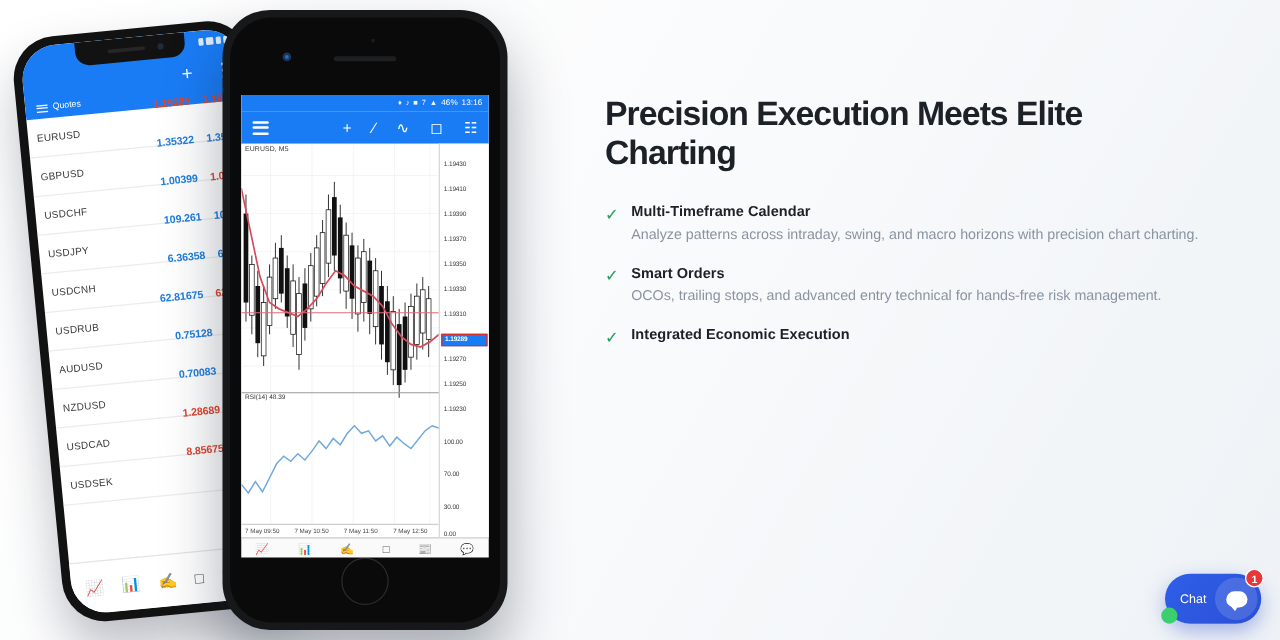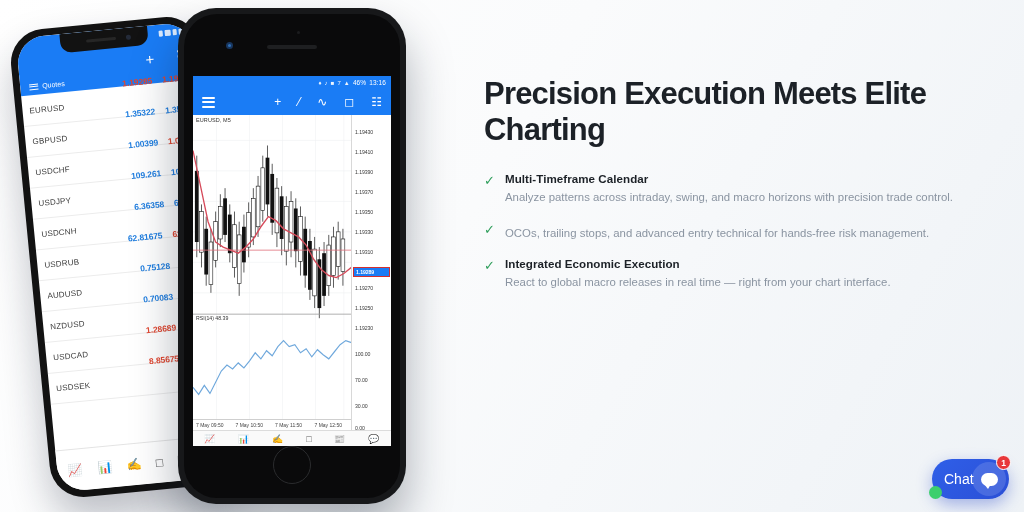--- a/index.html
+++ b/index.html
@@ -122,41 +122,41 @@
   .fr-bottombar .bi.act { color:#1a7cf5; }
 
   .home-btn {
     position:absolute; left:50%; transform:translateX(-50%); bottom:14px;
     width:38px; height:38px; border-radius:50%; border:1.5px solid #2b2c2e;
   }
 
   
   .content { position:absolute; left:484px; top:76px; width:490px; }
   .headline {
-    font-size:31px; line-height:1.16; font-weight:700; color:#1c2127;
+    font-size:27px; line-height:1.16; font-weight:700; color:#1c2127;
     letter-spacing:-.8px;
   }
   .subhead {
     margin-top:19px; font-size:13.2px; line-height:1.72; color:#7a8592;
     letter-spacing:.05px; max-width:462px;
   }
   .features { margin-top:24px; }
   .feature { display:flex; gap:9px; margin-bottom:15px; }
   .check { color:#2e9e5b; font-size:13px; line-height:1.35; flex:0 0 auto; width:12px; }
   .f-title { font-size:11.6px; font-weight:700; color:#1c2127; letter-spacing:.05px; }
   .f-desc { margin-top:3px; font-size:11.4px; line-height:1.58; color:#8a94a1; max-width:455px; }
 
   
   .chat {
     position:absolute; right:15px; bottom:13px; height:40px; width:77px;
     background:linear-gradient(135deg,#2f5fe8 0%,#2b4fd6 100%);
     border-radius:22px; display:flex; align-items:center;
     box-shadow:0 6px 16px rgba(40,70,200,.38);
   }
-  .chat-label { color:#fff; font-size:14px; margin-left:12px; }
+  .chat-label { color:#fff; font-size:10px; margin-left:12px; }
   .chat-bubble {
     position:absolute; right:3px; top:3px; width:34px; height:34px;
     background:rgba(255,255,255,.14); border-radius:50%;
     display:flex; align-items:center; justify-content:center;
   }
   .chat-bubble .bb { width:17px; height:13px; background:#fff; border-radius:7px; position:relative; }
   .chat-bubble .bb::after {
     content:""; position:absolute; left:3px; bottom:-3px;
     border-left:4px solid transparent; border-right:3px solid transparent;
     border-top:5px solid #fff;
@@ -458,34 +458,34 @@
 </div>
 
 <div class="content">
   <h1 class="headline">Precision Execution Meets Elite Charting</h1>
 
   <div class="features">
     <div class="feature">
       <span class="check">✓</span>
       <div>
         <div class="f-title">Multi-Timeframe Calendar</div>
-        <div class="f-desc">Analyze patterns across intraday, swing, and macro horizons with precision trade control.</div>
+        <div class="f-desc">Analyze patterns across intraday, swing, and macro horizons with precision chart charting.</div>
       </div>
     </div>
     <div class="feature">
       <span class="check">✓</span>
       <div>
+        <div class="f-title">Smart Orders</div>
         <div class="f-desc">OCOs, trailing stops, and advanced entry technical for hands-free risk management.</div>
       </div>
     </div>
     <div class="feature">
       <span class="check">✓</span>
       <div>
         <div class="f-title">Integrated Economic Execution</div>
-        <div class="f-desc">React to global macro releases in real time — right from your chart interface.</div>
       </div>
     </div>
   </div>
 </div>
 
 <div class="chat">
   <span class="chat-label">Chat</span>
   <span class="chat-bubble">
     <span class="bb"></span>
   </span>

